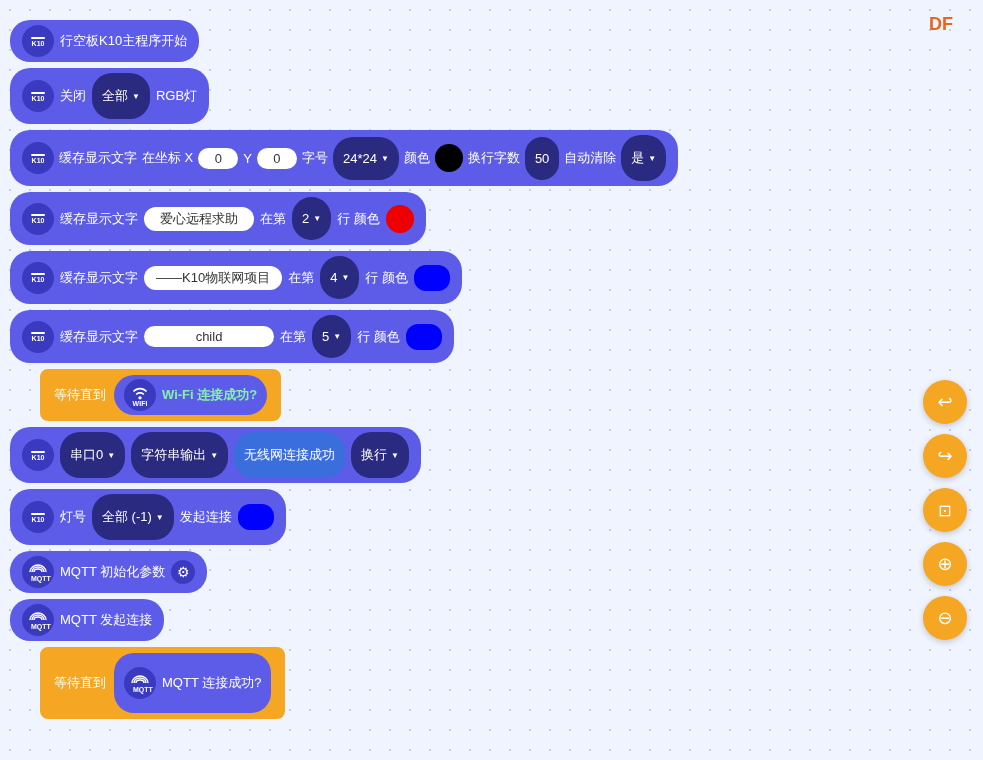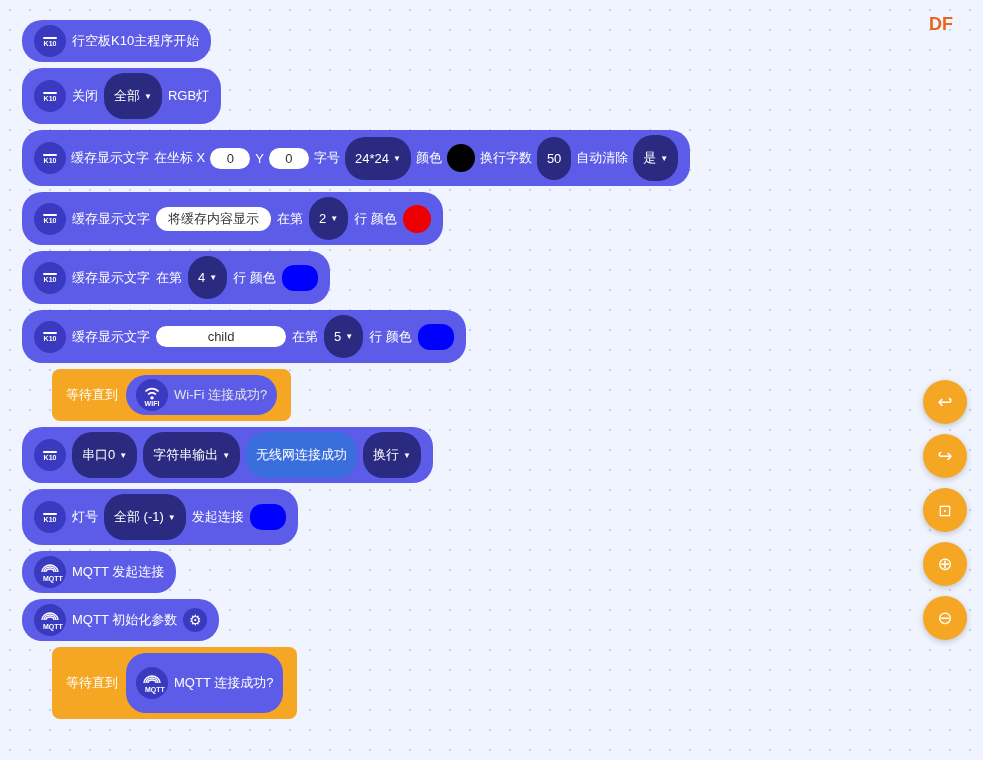--- a/index.html
+++ b/index.html
@@ -30,21 +30,21 @@
       right: 30px;
       color: #e8651a;
       font-size: 18px;
       font-weight: bold;
       z-index: 10;
       margin-left: 37px;
     }
 
     .canvas-area {
       position: absolute;
-      top: 0; left: 12px;
+      top: 0; left: 0;
       width: 900px;
       height: 549px;
       z-index: 1;
       padding: 20px 10px;
     }
 
     
     .block-row {
       display: flex;
       align-items: center;
@@ -297,39 +297,42 @@
   </div>
 
   <div class="block-row">
     <div class="block-chip block-chip-purple">
       <div class="k10-icon">
         <div class="minus-line"></div>
         <div class="k10-text">K10</div>
       </div>
       <span>缓存显示文字</span>
       <div class="pill-input" style="min-width:110px;">
-        <span>将缓存内容显示</span>
+        <span>爱心远程求助</span>
       </div>
       <span>在第</span>
       <div class="pill-dark">
         <span>2</span>
         <span class="dropdown-arrow">▼</span>
       </div>
       <span>行 颜色</span>
       <div class="pill-red"></div>
     </div>
   </div>
 
   <div class="block-row">
     <div class="block-chip block-chip-purple">
       <div class="k10-icon">
         <div class="minus-line"></div>
         <div class="k10-text">K10</div>
       </div>
       <span>缓存显示文字</span>
+      <div class="pill-input" style="min-width:130px;">
+        <span>——K10物联网项目</span>
+      </div>
       <span>在第</span>
       <div class="pill-dark">
         <span>4</span>
         <span class="dropdown-arrow">▼</span>
       </div>
       <span>行 颜色</span>
       <div class="pill-blue-oval"></div>
     </div>
   </div>
 
@@ -360,21 +363,21 @@
       <span>等待直到</span>
       <div style="background:#5c5ce8;border-radius:20px;display:flex;align-items:center;padding:4px 10px;gap:6px;">
         <div class="wifi-icon-block" style="background:#3a3ac0;">
           <svg class="wifi-svg" viewBox="0 0 24 18" fill="white" xmlns="http://www.w3.org/2000/svg">
             <path d="M12 14c-1.1 0-2 .9-2 2s.9 2 2 2 2-.9 2-2-.9-2-2-2z"></path>
             <path d="M4.9 9.1C7 7 9.4 6 12 6s5 1 7.1 3.1l1.4-1.4C18.1 5.3 15.2 4 12 4S5.9 5.3 3.5 7.7l1.4 1.4z"></path>
             <path d="M8.1 12.5C9.3 11.3 10.6 11 12 11s2.7.3 3.9 1.5l1.4-1.4C15.8 9.6 14 9 12 9s-3.8.6-5.3 2.1l1.4 1.4z"></path>
           </svg>
           <span style="font-size:7px;font-weight:bold;color:white;line-height:1">WIFI</span>
         </div>
-        <span style="color:#e5e5e5;">Wi-Fi 连接成功?</span>
+        <span style="color:#86efac;font-weight:bold;">Wi-Fi 连接成功?</span>
       </div>
     </div>
   </div>
 
   <div class="block-row">
     <div class="block-chip block-chip-purple">
       <div class="k10-icon">
         <div class="minus-line"></div>
         <div class="k10-text">K10</div>
       </div>
@@ -416,37 +419,37 @@
     <div class="block-chip block-chip-purple">
       <div class="mqtt-icon-block">
         <svg width="28" height="28" viewBox="0 0 28 28" fill="none" xmlns="http://www.w3.org/2000/svg">
           <circle cx="14" cy="14" r="14" fill="#3a3ac0"></circle>
           <path d="M6 14 C6 10 10 7 14 7 C18 7 22 10 22 14" stroke="white" stroke-width="1.5" fill="none"></path>
           <path d="M8 14 C8 11 10.8 9 14 9 C17.2 9 20 11 20 14" stroke="white" stroke-width="1.5" fill="none"></path>
           <path d="M10 14 C10 12 11.8 11 14 11 C16.2 11 18 12 18 14" stroke="white" stroke-width="1.5" fill="none"></path>
           <text x="7" y="23" font-size="7" fill="white" font-weight="bold">MQTT</text>
         </svg>
       </div>
-      <span>MQTT 发起连接</span>
+      <span>MQTT 初始化参数</span>
+      <div class="gear-icon-inline">⚙</div>
     </div>
   </div>
 
   <div class="block-row">
     <div class="block-chip block-chip-purple">
       <div class="mqtt-icon-block">
         <svg width="28" height="28" viewBox="0 0 28 28" fill="none" xmlns="http://www.w3.org/2000/svg">
           <circle cx="14" cy="14" r="14" fill="#3a3ac0"></circle>
           <path d="M6 14 C6 10 10 7 14 7 C18 7 22 10 22 14" stroke="white" stroke-width="1.5" fill="none"></path>
           <path d="M8 14 C8 11 10.8 9 14 9 C17.2 9 20 11 20 14" stroke="white" stroke-width="1.5" fill="none"></path>
           <path d="M10 14 C10 12 11.8 11 14 11 C16.2 11 18 12 18 14" stroke="white" stroke-width="1.5" fill="none"></path>
           <text x="7" y="23" font-size="7" fill="white" font-weight="bold">MQTT</text>
         </svg>
       </div>
-      <span>MQTT 初始化参数</span>
-      <div class="gear-icon-inline">⚙</div>
+      <span>MQTT 发起连接</span>
     </div>
   </div>
 
   <div class="block-row block-indent">
     <div class="block-orange">
       <span>等待直到</span>
       <div style="background:#5c5ce8;border-radius:20px;display:flex;align-items:center;padding:14px 10px;gap:6px;">
         <div class="mqtt-icon-block">
           <svg width="28" height="28" viewBox="0 0 28 28" fill="none" xmlns="http://www.w3.org/2000/svg">
             <circle cx="14" cy="14" r="14" fill="#3a3ac0"></circle>

